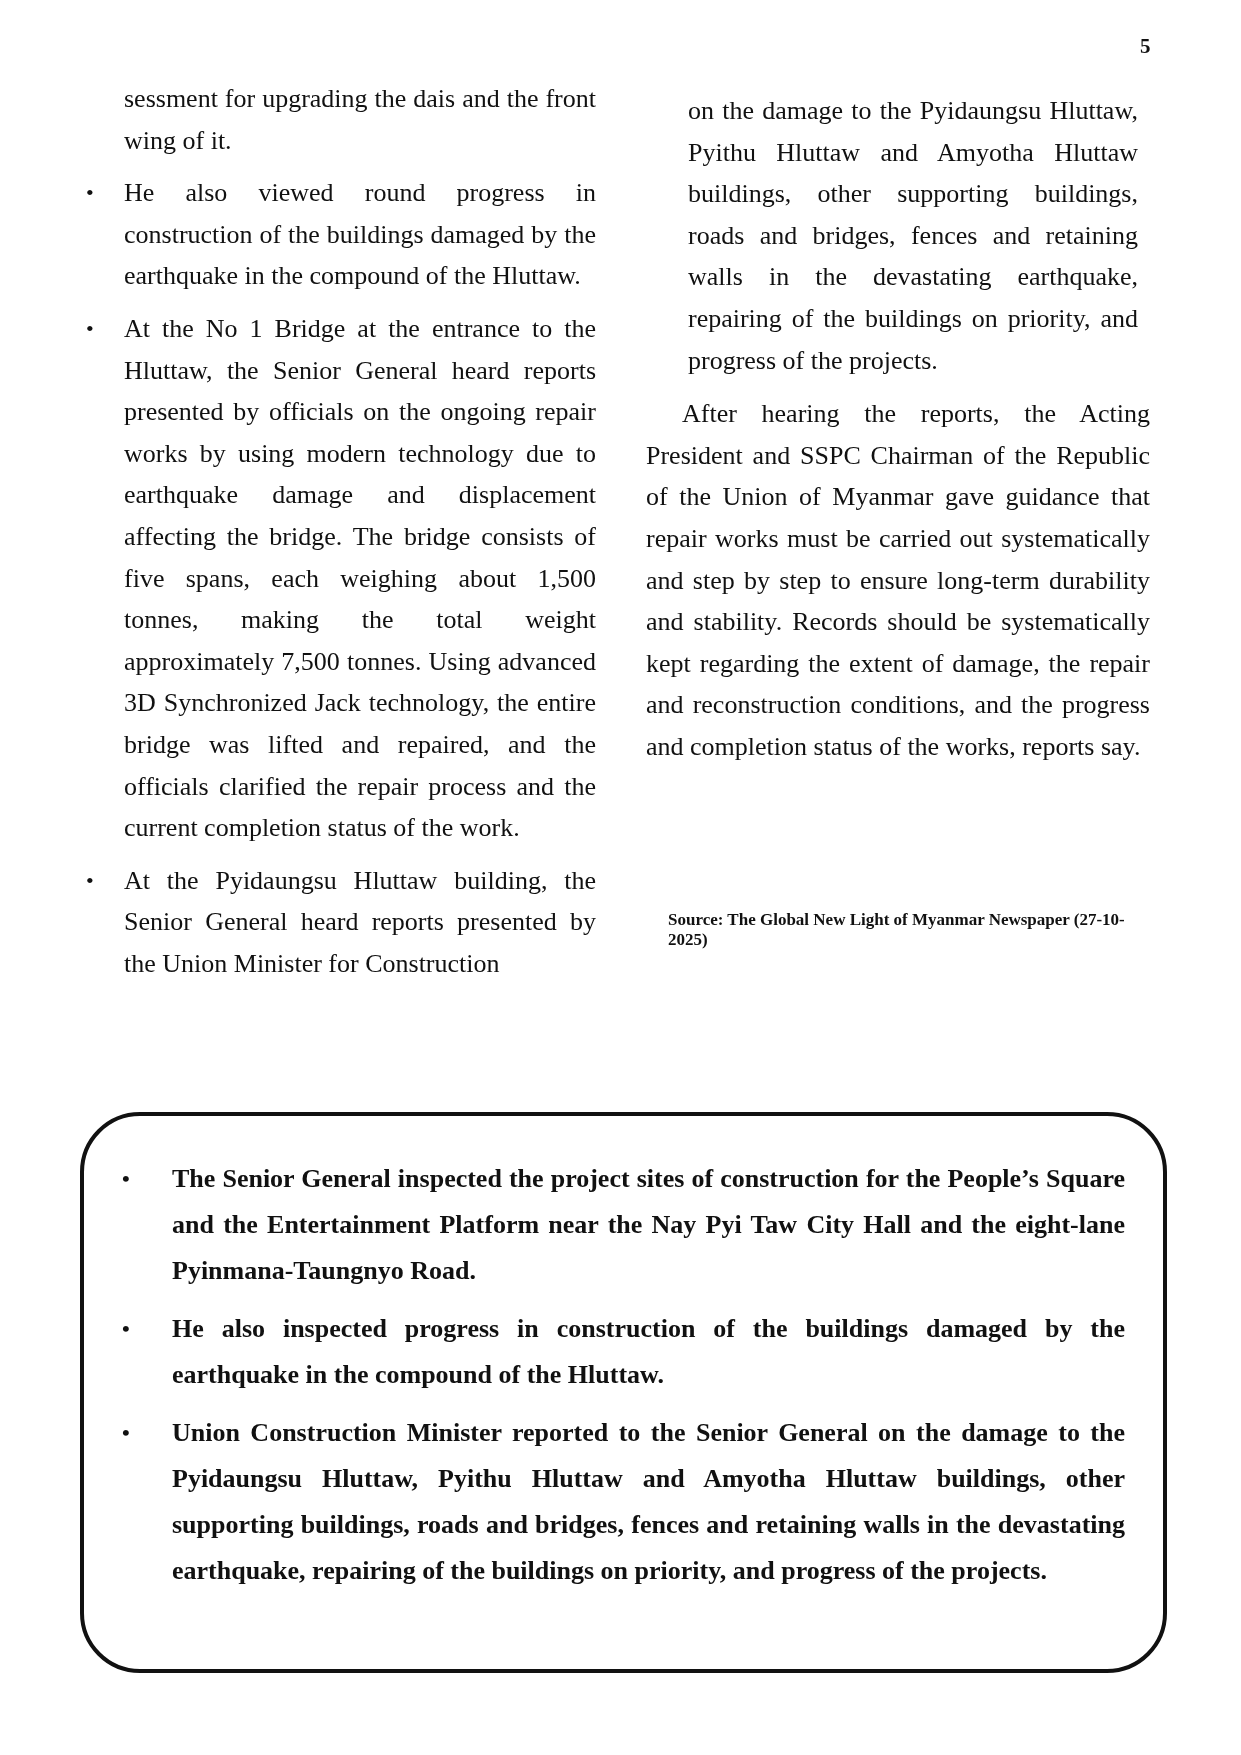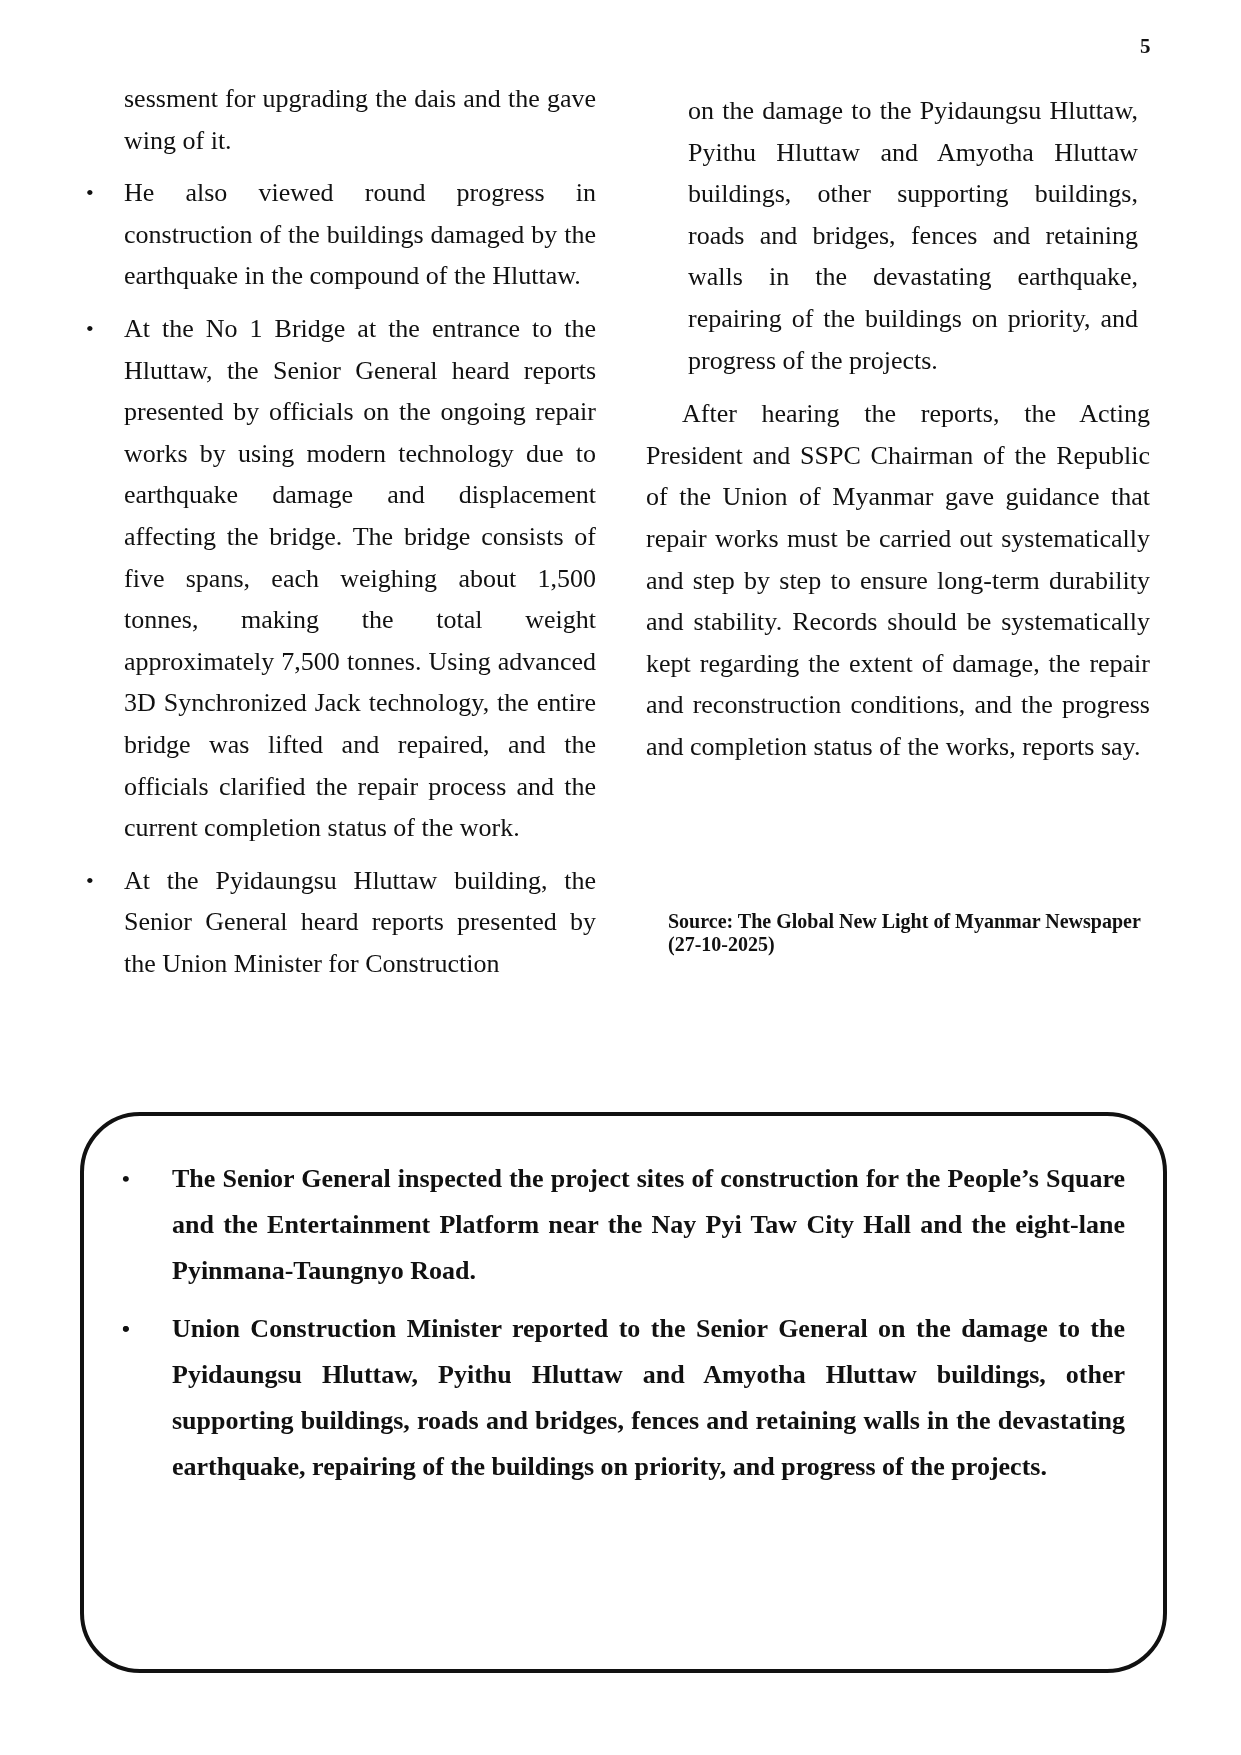--- a/index.html
+++ b/index.html
@@ -8,35 +8,35 @@
   .page-number { position: absolute; top: 34px; left: 1140px; font-weight: bold; font-size: 21px; }
   .col { position: absolute; top: 78px; font-size: 26px; line-height: 41.6px; text-align: justify; }
   .col-left { left: 86px; width: 510px; }
   .col-right { left: 638px; width: 512px; }
   .para { margin: 0; }
   .indent-cont { padding-left: 38px; }
   .bullet-item { position: relative; padding-left: 38px; margin-top: 11px; }
   .bullet-dot { position: absolute; left: 0; top: 0; width: 20px; font-size: 22px; }
   .right-cont { padding-left: 38px; margin: 12px; }
   .right-para { text-indent: 36px; margin: 11px 0 0 8px; }
-  .source { position: absolute; top: 910px; left: 668px; width: 488px; font-weight: bold; font-size: 20px; text-align: left; }
+  .source { position: absolute; top: 910px; left: 668px; width: 488px; font-weight: bold; font-size: 17px; text-align: left; }
   .summary-box { position: absolute; left: 80px; top: 1112px; width: 1087px; height: 561px;
                  border: 4px solid #111; border-radius: 60px; box-sizing: border-box; }
   .summary-list { position: absolute; left: 38px; top: 40px; width: 1003px; font-weight: bold;
                   font-size: 26px; line-height: 46px; text-align: justify; }
   .summary-item { position: relative; padding-left: 50px; margin-bottom: 12px; }
   .summary-item .bullet-dot { left: 0; }
 </style>
 </head>
 <body>
 
 <div class="page-number">5</div>
 
 <div class="col col-left">
-  <p class="para indent-cont">sessment for upgrading the dais and the gave wing of it.</p>
+  <p class="para indent-cont">sessment for upgrading the dais and the front wing of it.</p>
   <div class="bullet-item">
     <span class="bullet-dot">•</span>
     <span>He also viewed round progress in construction of the buildings damaged by the earthquake in the compound of the Hluttaw.</span>
   </div>
   <div class="bullet-item">
     <span class="bullet-dot">•</span>
     <span>At the No 1 Bridge at the entrance to the Hluttaw, the Senior General heard reports presented by officials on the ongoing repair works by using modern technology due to earthquake damage and displacement affecting the bridge. The bridge consists of five spans, each weighing about 1,500 tonnes, making the total weight approximately 7,500 tonnes. Using advanced 3D Synchronized Jack technology, the entire bridge was lifted and repaired, and the officials clarified the repair process and the current completion status of the work.</span>
   </div>
   <div class="bullet-item">
     <span class="bullet-dot">•</span>
@@ -52,19 +52,20 @@
 <div class="source">Source: The Global New Light of Myanmar Newspaper (27-10-2025)</div>
 
 <div class="summary-box">
   <div class="summary-list">
     <div class="summary-item">
       <span class="bullet-dot">•</span>
       <span>The Senior General inspected the project sites of construction for the People’s Square and the Entertainment Platform near the Nay Pyi Taw City Hall and the eight-lane Pyinmana-Taungnyo Road.</span>
     </div>
     <div class="summary-item">
       <span class="bullet-dot">•</span>
+      <span>He also inspected progress in construction of the buildings damaged by the earthquake in the compound of the Hluttaw.</span>
     </div>
     <div class="summary-item">
       <span class="bullet-dot">•</span>
       <span>Union Construction Minister reported to the Senior General on the damage to the Pyidaungsu Hluttaw, Pyithu Hluttaw and Amyotha Hluttaw buildings, other supporting buildings, roads and bridges, fences and retaining walls in the devastating earthquake, repairing of the buildings on priority, and progress of the projects.</span>
     </div>
   </div>
 </div>
 
 </body></html>

